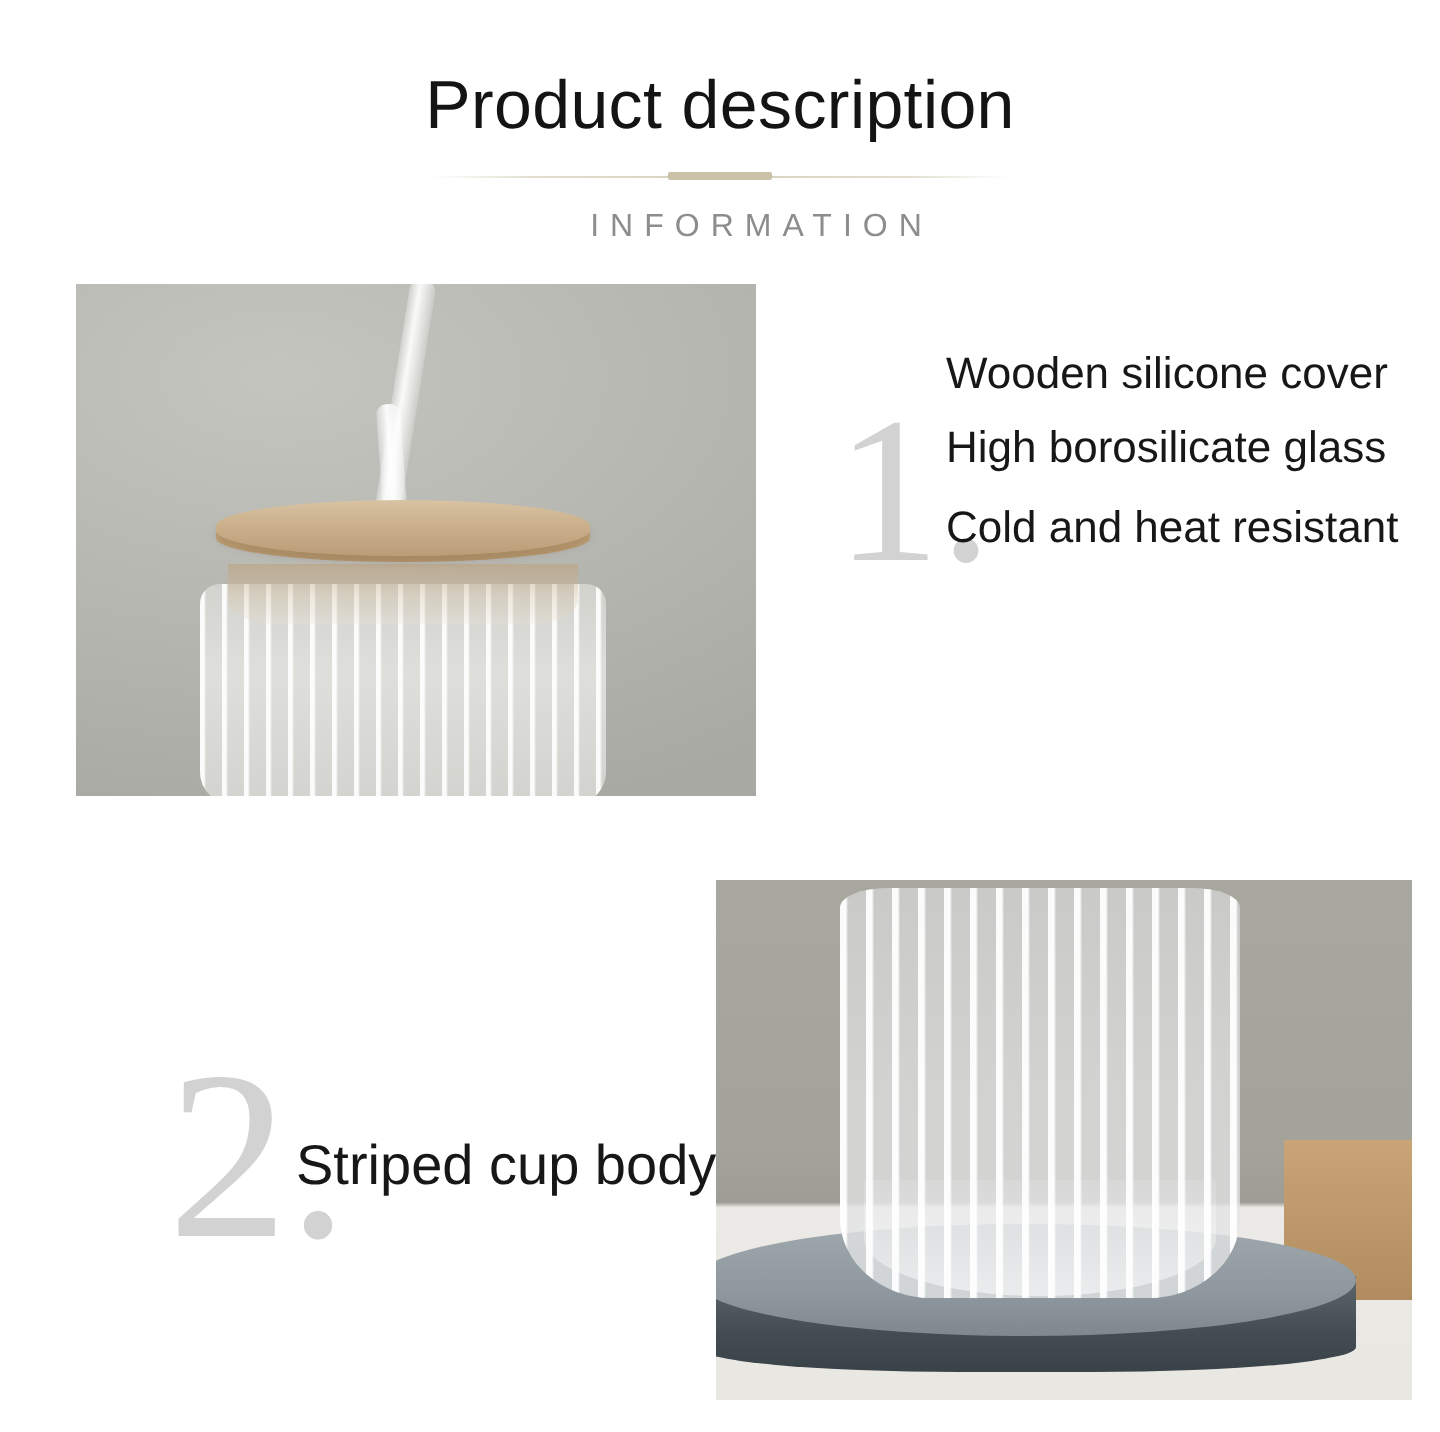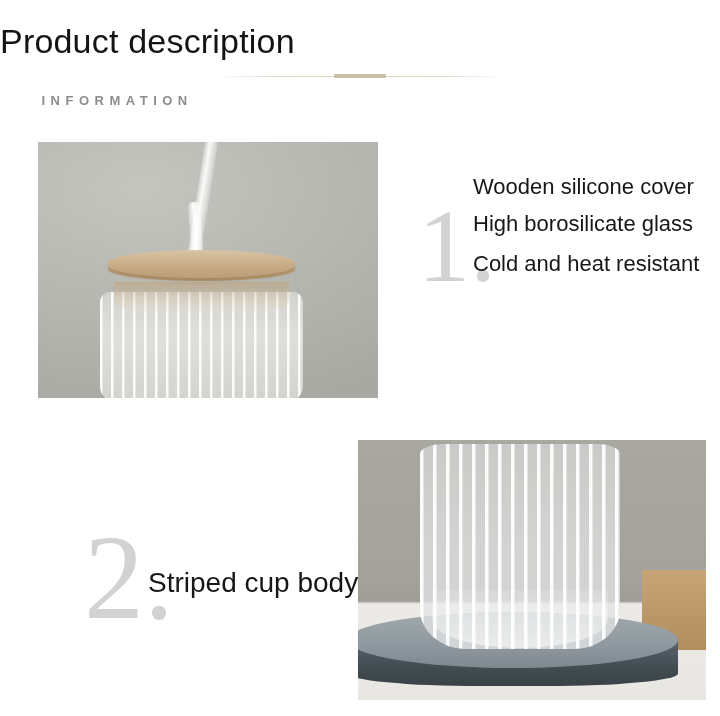--- a/index.html
+++ b/index.html
@@ -14,23 +14,23 @@
     position: relative;
     overflow: hidden;
     font-family: "Liberation Sans", sans-serif;
     color: #1c1c1c;
   }
 
   
   .header {
     position: absolute;
     left: 0;
-    top: 4px;
+    top: 16px;
     width: 720px;
-    text-align: left;
+    text-align: center;
   }
   .page-title {
     margin: 0;
     padding-top: 16px;
     font-size: 34px;
     font-weight: 400;
     letter-spacing: 0.2px;
     color: #141414;
     line-height: 1.25;
   }
@@ -58,22 +58,22 @@
     left: 50%;
     top: 1px;
     width: 52px;
     height: 4px;
     margin-left: -26px;
     background: #c9c2a8;
     border-radius: 1px;
   }
   .subtitle {
     margin: 12px 0 0 0;
-    font-size: 13px;
-    font-weight: 700;
+    font-size: 16px;
+    font-weight: 400;
     letter-spacing: 5.5px;
     color: #8d8d8d;
     text-indent: 5.5px;
     padding-left: 36px;
   }
 
   
   .photo {
     position: absolute;
     overflow: hidden;

